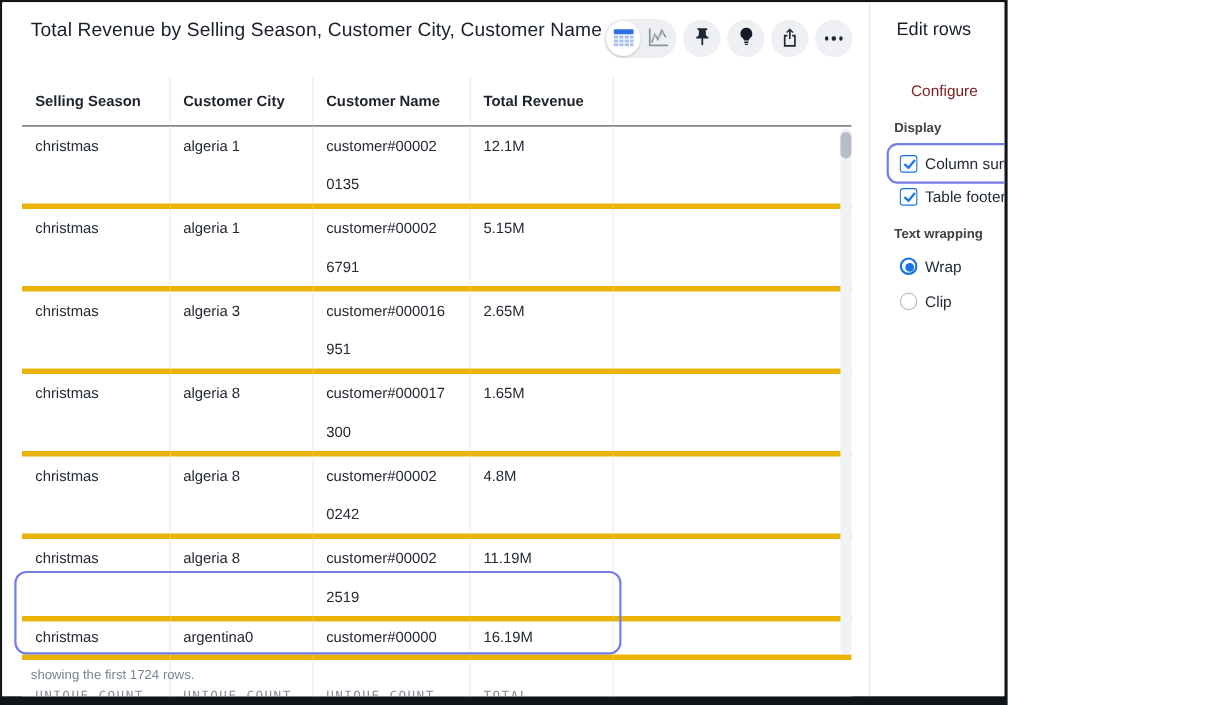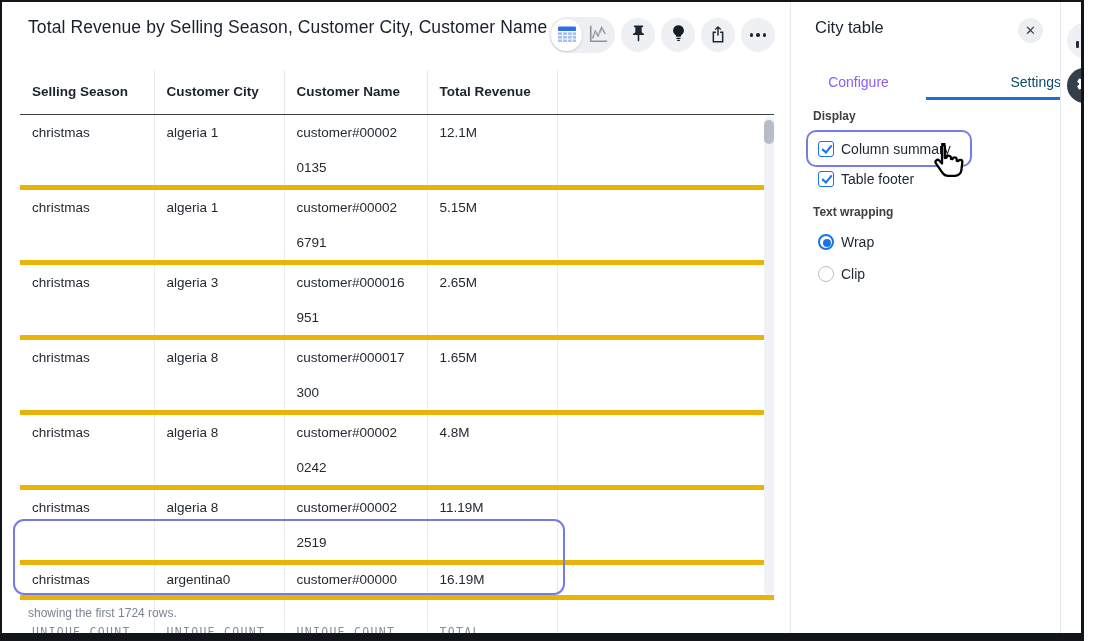--- a/index.html
+++ b/index.html
@@ -1,20 +1,20 @@
 <!DOCTYPE html>
 <html><head>
 <meta charset="utf-8">
 <style>
   * { margin:0; padding:0; box-sizing:border-box; }
   html,body { background:#fff; }
   body { font-family:"Liberation Sans", sans-serif; }
 
   .frame {
-    position:relative; width:1084px; height:641px;
+    position:relative; width:916px; height:641px;
     border:2px solid #111419; border-right-width:3px; border-bottom-width:8px;
     background:#fff; overflow:hidden;
   }
 
   
   .main { position:absolute; left:0; top:0; width:788px; height:100%; background:#fff; }
   .page-title {
     position:absolute; left:26px; top:15px;
     font-size:17.5px; font-weight:400; color:#1a212c; letter-spacing:.1px;
   }
@@ -74,21 +74,21 @@
   
   .panel { position:absolute; left:788px; top:0; width:270px; height:100%; background:#fff; border-left:1px solid #e4e7eb; }
   .panel-title { position:absolute; left:24px; top:16px; font-size:16.5px; font-weight:500; color:#1a212c; }
   .close-btn {
     position:absolute; right:17px; top:16px; width:25px; height:25px; border-radius:13px;
     background:#eceef2; border:none; cursor:pointer; color:#3a414d; font-size:13px; line-height:25px; text-align:center;
   }
   .tabs { position:absolute; left:0; top:62px; width:270px; height:36px; display:flex; }
   .tab {
     width:50%; text-align:center; font-size:14px; line-height:28px; cursor:pointer;
-    color:#8b5cf6; background:none; border:none; position:relative;
+    color:#7f1d1d; background:none; border:none; position:relative;
   }
   .tab.active { color:#0c4a6e;text-align:right; }
   .tab.active::after { content:""; position:absolute; left:0; right:0; bottom:0; height:3px; background:#1a6fe0; }
 
   .section-label { position:absolute; left:22px; font-size:12px; font-weight:700; color:#404040; }
   .opt-row { position:absolute; left:27px; display:flex; align-items:center; gap:7px; cursor:pointer; }
   .opt-label { font-size:14px; color:#1f2630; }
 
   .checkbox {
     width:16px; height:16px; border:1.5px solid #1a73e8; border-radius:3px; background:#fff; position:relative; flex:0 0 16px;
@@ -299,21 +299,21 @@
         <div class="scroll-thumb"></div>
       </div>
 
       <div class="summary-outline"></div>
     </div>
 
     <div class="footer-note">showing the first 1724 rows.</div>
   </div>
 
   <aside class="panel">
-    <div class="panel-title">City table</div>
+    <div class="panel-title">Edit rows</div>
     <button class="close-btn">
       <span>✕</span>
     </button>
 
     <div class="tabs">
       <button class="tab">Configure</button>
       <button class="tab active">Settings</button>
     </div>
 
     <div class="section-label" style="top:107px">Display</div>

